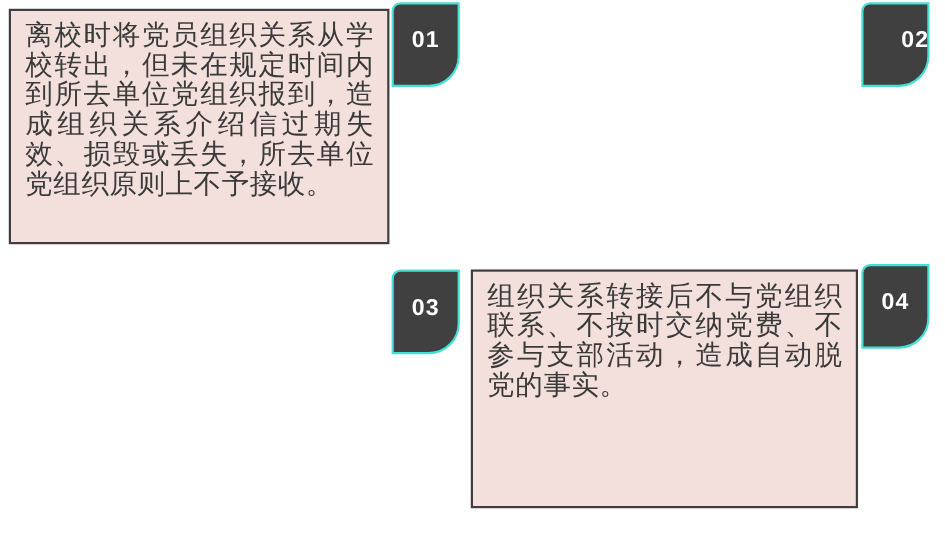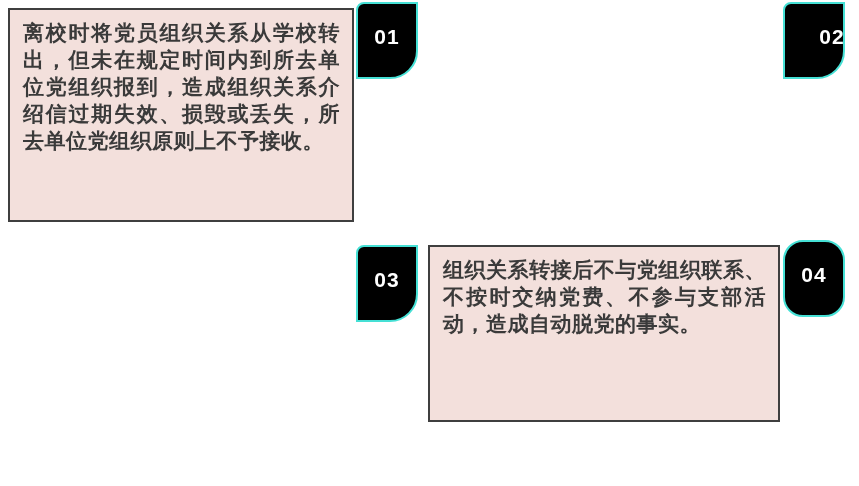--- a/index.html
+++ b/index.html
@@ -18,33 +18,33 @@
   }
 
   .card {
     position: absolute;
     background: #F3E0DC;
     border: 2px solid #3F3F3F;
     padding: 9px 12px 8px 13px;
   }
 
   .card p {
-    font-size: 21px;
-    font-weight: bold;
+    font-size: 25px;
+    font-weight: normal;
     line-height: 27px;
     color: #3A3A3A;
     letter-spacing: 0.5px;
     text-align: justify;
   }
 
   .badge {
     position: absolute;
     width: 62px;
     height: 77px;
-    background: #000000;
+    background: #404040;
     border: 2px solid #45E0D5;
     border-radius: 8px 0 28px 0;
     display: flex;
     align-items: center;
     justify-content: center;
   }
 
   .badge span {
     color: #ffffff;
     font-weight: bold;
@@ -56,22 +56,22 @@
   
   .card.c1  { left: 8px;   top: 8px;   width: 346px; height: 214px; }
   .badge.b1 { left: 356px; top: 2px; }
 
   .card.c2  { left: 428px; top: 8px;   width: 352px; height: 214px; }
   .badge.b2 { left: 783px; top: 2px; padding-left: 36px; }
 
   .card.c3  { left: 8px;   top: 245px; width: 346px; height: 217px; }
   .badge.b3 { left: 356px; top: 245px; }
 
-  .card.c4  { left: 428px; top: 245px; width: 352px; height: 177px; }
-  .badge.b4 { left: 783px; top: 240px; border-radius: 20px; }
+  .card.c4  { left: 428px; top: 245px; width: 352px; height: 217px; }
+  .badge.b4 { left: 783px; top: 240px; }
 </style>
 </head>
 <body>
 
 <div class="slide">
 
   <section class="card c1">
     <p>离校时将党员组织关系从学校转出，但未在规定时间内到所去单位党组织报到，造成组织关系介绍信过期失效、损毁或丢失，所去单位党组织原则上不予接收。</p>
   </section>
   <div class="badge b1">

